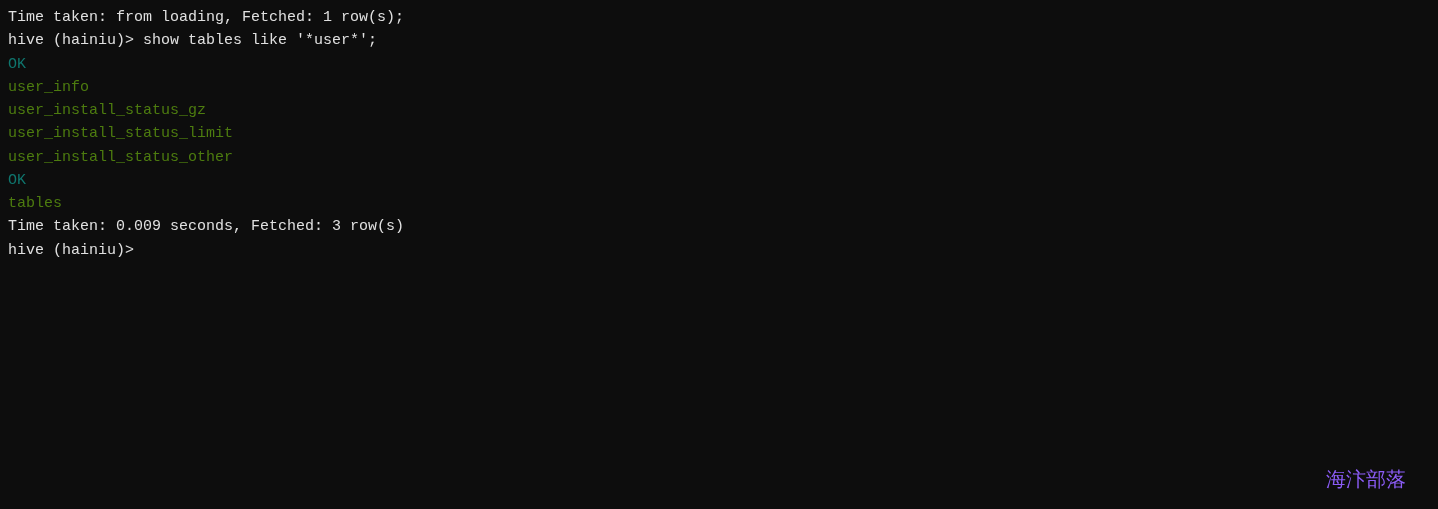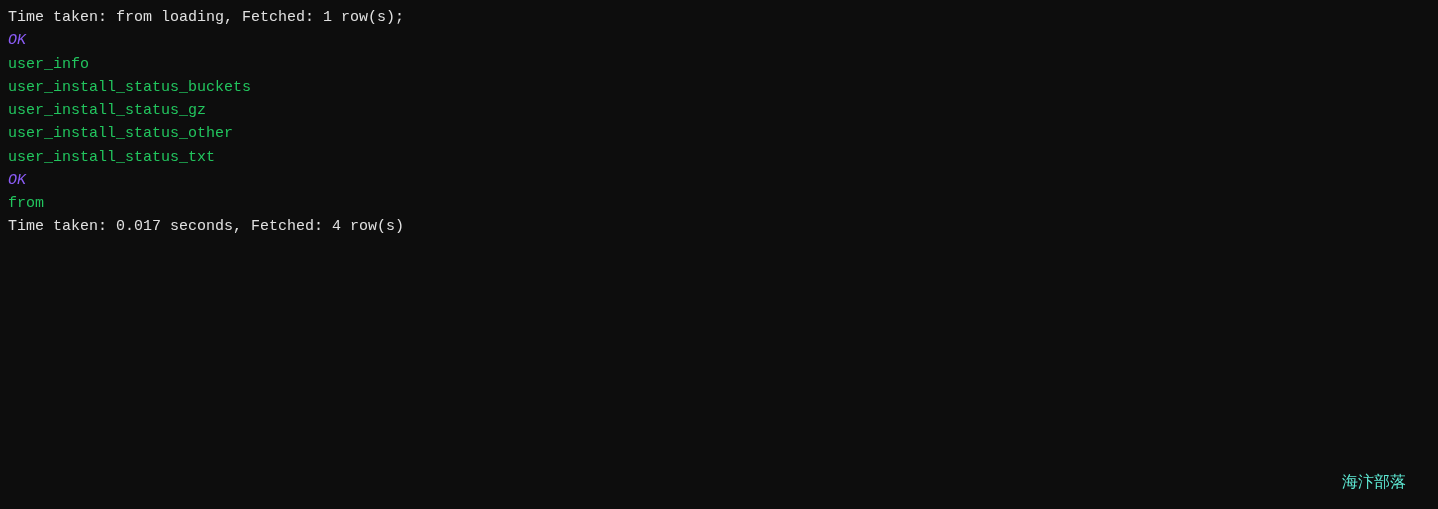--- a/index.html
+++ b/index.html
@@ -30,51 +30,51 @@
       line-height: 1.55;
       white-space: pre;
       display: block;
     }
 
     .line-prompt {
       color: #e0e0e0;
     }
 
     .line-ok {
-      color: #8b5cf6;
-      font-style: italic;
+      color: #0f766e;
     }
 
     .line-data {
-      color: #22c55e;
+      color: #4d7c0f;
     }
 
     .line-time {
       color: #e0e0e0;
     }
 
     .watermark {
       position: absolute;
       bottom: 16px;
       right: 32px;
-      color: #5eead4;
+      color: #8b5cf6;
       font-family: 'SimSun', 'STSong', serif;
-      font-size: 16px;
+      font-size: 20px;
     }
   </style>
 </head>
 <body>
 
 <div class="terminal">
   <div id="lines-container">
       <span class="terminal-line line-time">Time taken: from loading, Fetched: 1 row(s);</span>
+      <span class="terminal-line line-prompt">hive (hainiu)&gt; show tables like '*user*';</span>
       <span class="terminal-line line-ok">OK</span>
       <span class="terminal-line line-data">user_info</span>
-      <span class="terminal-line line-data">user_install_status_buckets</span>
       <span class="terminal-line line-data">user_install_status_gz</span>
+      <span class="terminal-line line-data">user_install_status_limit</span>
       <span class="terminal-line line-data">user_install_status_other</span>
-      <span class="terminal-line line-data">user_install_status_txt</span>
       <span class="terminal-line line-ok">OK</span>
-      <span class="terminal-line line-data">from</span>
-      <span class="terminal-line line-time">Time taken: 0.017 seconds, Fetched: 4 row(s)</span>
+      <span class="terminal-line line-data">tables</span>
+      <span class="terminal-line line-time">Time taken: 0.009 seconds, Fetched: 3 row(s)</span>
+      <span class="terminal-line line-prompt">hive (hainiu)&gt;</span>
     </div>
   <div class="watermark">海汴部落</div>
 </div>
 
 </body></html>

